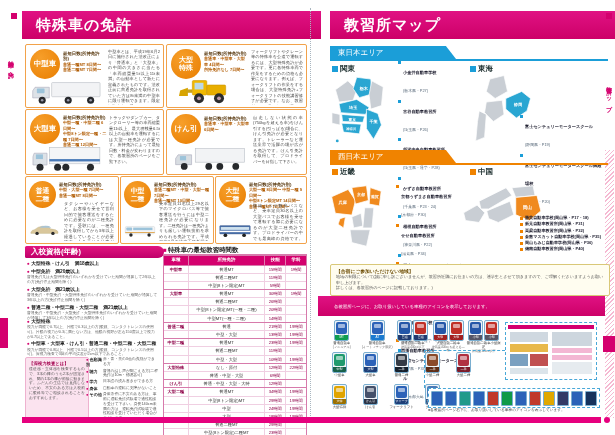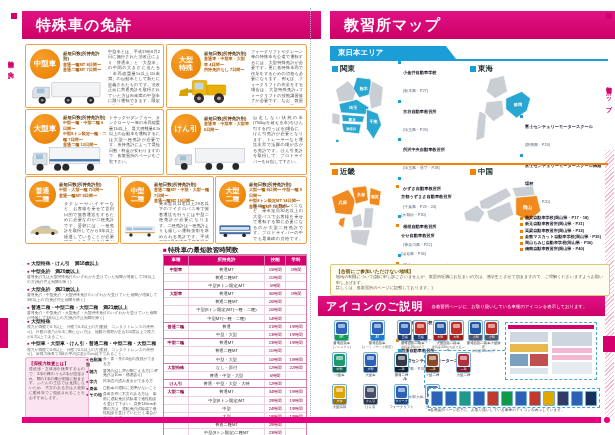--- a/index.html
+++ b/index.html
@@ -48,21 +48,21 @@
   .hc{font-size:4.2px;line-height:7.2px;text-align:center;overflow:hidden;white-space:nowrap;}
   .hhead .hc{line-height:8.5px;font-size:4.5px;}
   .c0{width:24px;border-right:1px solid #f0cfe2;font-weight:bold;color:#8d0047;}
   .c1{width:76px;border-right:1px solid #f0cfe2;}
   .c2{width:20px;border-right:1px solid #f0cfe2;color:#8d0047;}
   .c3{width:20px;color:#8d0047;}
   .hhead .c0,.hhead .c1,.hhead .c2{border-right:1px solid #e27bb0;color:#fff;}
   .hhead .c3{color:#fff;}
   .hrow:has(.c0:not(:empty)){border-top:1px solid #d77aab;}
   
-  .areatag{color:#fff;font-weight:bold;font-size:7.5px;line-height:13px;padding-left:8px;
+  .areatag{color:#fff;font-weight:normal;font-size:7.5px;line-height:13px;padding-left:8px;
            clip-path:polygon(0 0,92% 0,100% 100%,0 100%);}
   .tag-blue{background:#1b9ed8;} .tag-orange{background:#f08300;}
   .aline-blue{background:#1b9ed8;height:2px;} .aline-orange{background:#f08300;height:2px;}
   .rlabel{font-size:7.5px;font-weight:bold;color:#233;display:flex;align-items:center;gap:2px;}
   .rsq{width:6px;height:6px;display:inline-block;}
   .sq-blue{background:#1b9ed8;} .sq-orange{background:#f08300;}
   .slist .sitem{display:flex;margin-bottom:2.6px;}
   .slist .sb{flex:0 0 3px;height:3px;margin:1px 2px 0 0;}
   .sb-blue{background:#1b9ed8;} .sb-orange{background:#f08300;}
   .sn{font-size:4.2px;font-weight:bold;color:#223;line-height:1.15;}
@@ -264,20 +264,21 @@
       <svg viewBox="0 0 120 46">
           <rect x="6" y="4" width="108" height="30" rx="3" fill="#4a6fa8" stroke="#35507c"></rect>
           <rect x="10" y="9" width="100" height="10" fill="#cfe2ee"></rect>
           <rect x="6" y="22" width="108" height="5" fill="#fff"></rect>
           <circle cx="26" cy="38" r="6.5" fill="#222"></circle>
           <circle cx="92" cy="38" r="6.5" fill="#222"></circle>
         </svg>
     </div>
   </div>
 
+  <div class="abs shead" style="left:25px;top:246px;width:133px;height:12px;">入校資格(年齢)</div>
   <div class="abs" style="left:27px;top:261px;width:131px;">
       <div class="qitem">
       <div class="qh">大型特殊・けん引　満18歳以上</div>
       <div class="qn"></div>
     </div>
       <div class="qitem">
       <div class="qh">中型免許　満20歳以上</div>
       <div class="qn">普通免許又は大型特殊免許のいずれかを受けていた期間が通算して2年以上の方(免許停止期間を除く)</div>
     </div>
       <div class="qitem">
@@ -550,20 +551,21 @@
       <div class="sitem">
       <span class="sb sb-blue"></span>
       <span><span class="sn">富士センチュリーモータースクール</span><br><span class="sp">(静岡県・P19)</span></span>
     </div>
       <div class="sitem">
       <span class="sb sb-blue"></span>
       <span><span class="sn">富士センチュリーモータースクール御殿場校</span><br><span class="sp">(静岡県・P20)</span></span>
     </div>
     </div>
 
+  <div class="abs areatag tag-orange" style="left:330px;top:150px;width:118px;height:13px;">西日本エリア</div>
   <div class="abs aline-orange" style="left:330px;top:163px;width:278px;"></div>
 
   <div class="abs rlabel" style="left:332px;top:167px;">
     <span class="rsq sq-orange"></span>
     <span>近畿</span>
   </div>
   <div class="abs" style="left:328px;top:176px;width:66px;height:80px;">
     <svg viewBox="0 0 72 86" style="width:100%;height:100%;">
       <path d="M4 22 L22 14 L30 26 L26 42 L8 40 Z" fill="#f08a1e" stroke="#fff" stroke-width="0.8"></path>
       <path d="M26 12 L42 10 L44 26 L30 30 Z" fill="#f08a1e" stroke="#fff" stroke-width="0.8"></path>
@@ -641,21 +643,20 @@
     </div>
     </div>
 
   <div class="abs notice" style="left:330px;top:264px;width:268px;height:24px;">
     <div class="ntitle">【合宿にご参加いただけない地域】</div>
     <div class="ntext">地域の制限について(誠に申し訳ございませんが、教習所近隣にお住まいの方は、通学生とさせて頂きますので、ご理解くださいますようお願い申し上げます。</div>
     <div class="ntext">詳しくは、各教習所のページに記載しております。)</div>
   </div>
 
   <div class="abs iconbar" style="left:318px;top:296px;width:279px;height:20px;">
-    <span class="ititle">アイコンのご説明</span>
     <span class="isub">各教習所ページに、お取り扱いしている車種のアイコンを表示しております。</span>
   </div>
 
   <div class="abs vgrow" style="left:324px;top:320px;width:178px;">
       <div class="vgroup" style="width:35.5px;">
       <div class="vrow">
           <span class="vic">
           <span class="art" style="background: rgb(43, 98, 184);"></span>
           <span class="ban" style="background: rgb(14, 156, 78);">MT</span>
         </span>

